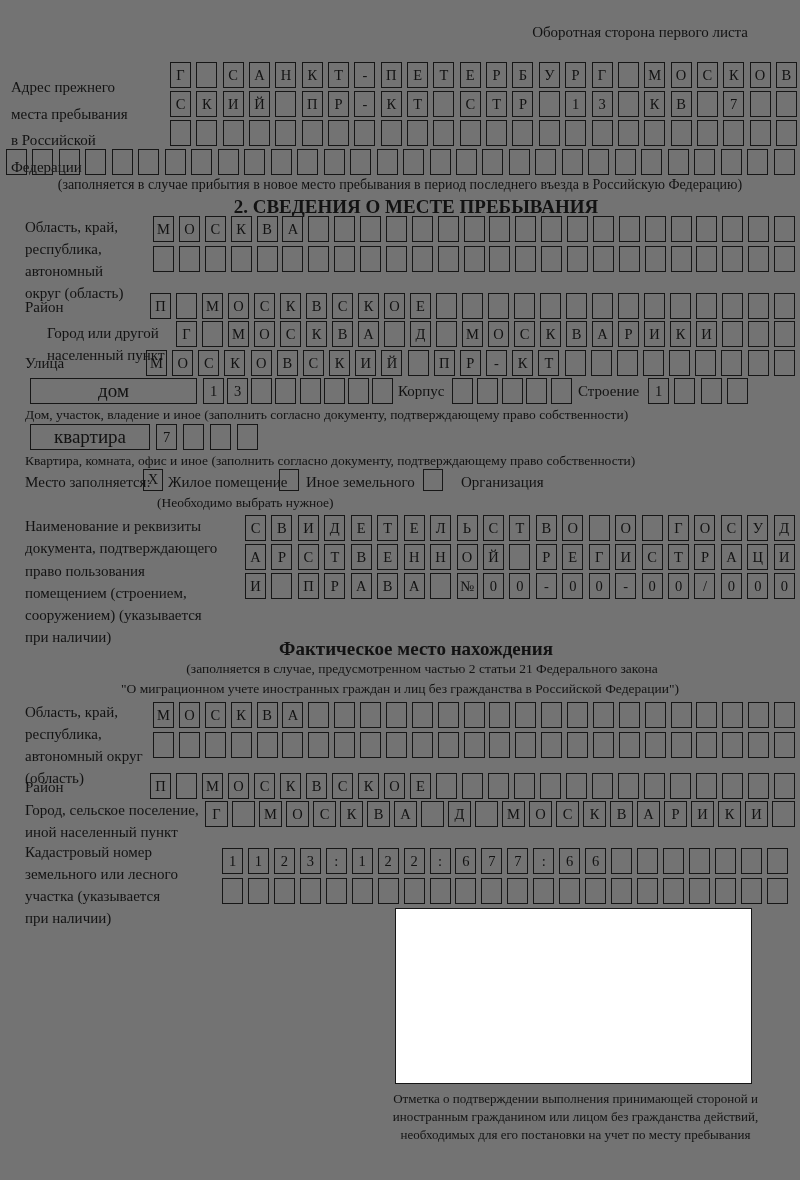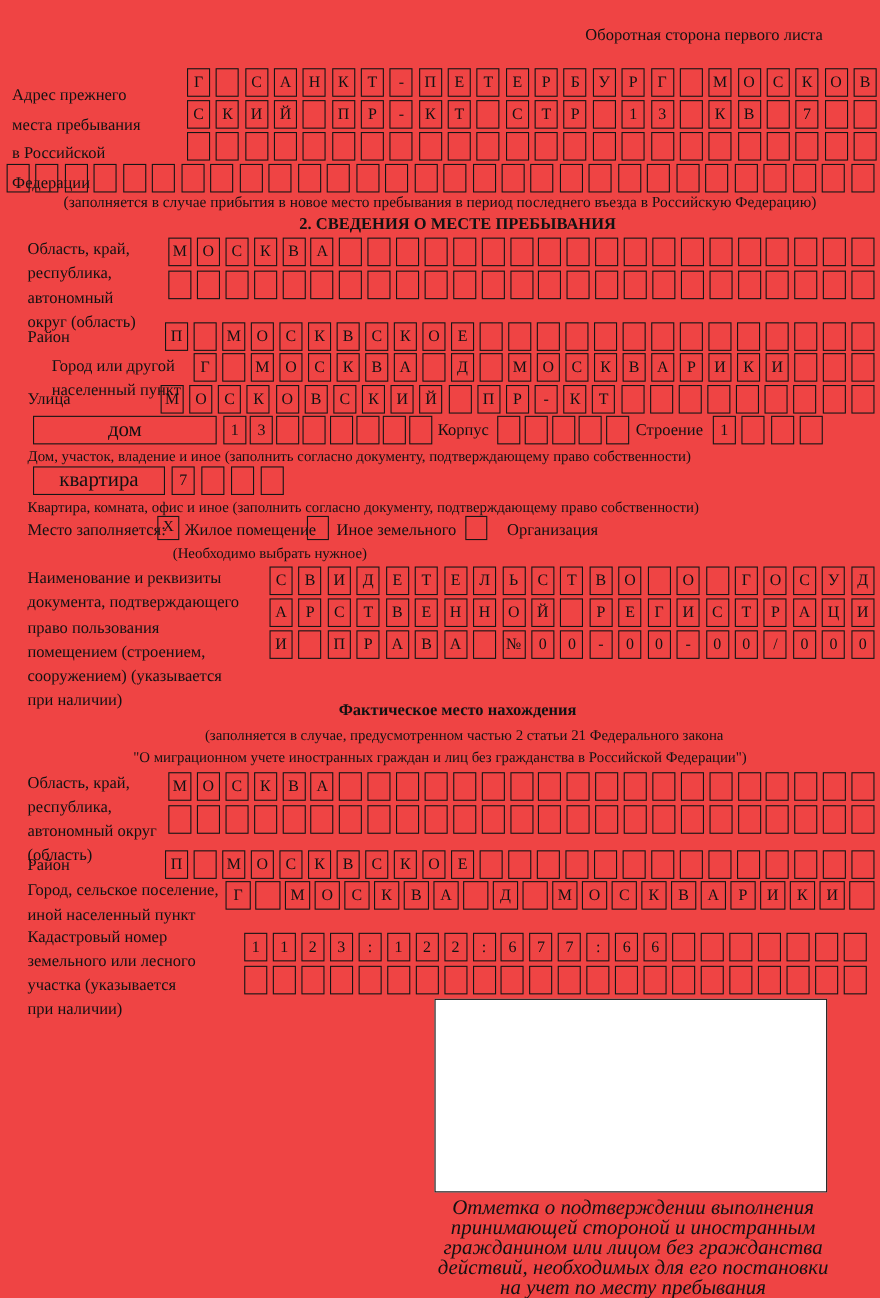--- a/index.html
+++ b/index.html
@@ -1,21 +1,21 @@
 <!DOCTYPE html>
 <html><head>
 <meta charset="utf-8">
 <style>
   html,body{margin:0;padding:0;background:#ffffff;}
-  .page{position:relative;width:800px;height:1180px;background:#ef4444;
+  .page{position:relative;width:800px;height:1180px;background:#737373;
         font-family:"Liberation Serif","DejaVu Serif",serif;color:#121212;overflow:hidden;}
   .lbl{position:absolute;font-size:15px;line-height:22px;white-space:pre-line;}
   .note{position:absolute;font-size:13.5px;line-height:16px;}
   .center{left:0;right:0;text-align:center;}
-  .hd{position:absolute;left:0;right:0;text-align:center;font-weight:bold;font-size:15px;margin-left:32px;}
+  .hd{position:absolute;left:0;right:0;text-align:center;font-weight:bold;font-size:19px;margin-left:32px;}
   .row{position:absolute;display:flex;justify-content:space-between;height:26px;}
   .cell{width:21px;height:26px;box-sizing:border-box;border:1.7px solid #161616;
         display:flex;align-items:center;justify-content:center;font-size:14.5px;flex:0 0 auto;}
   .wide .cell{width:23px;}
   .fieldbox{position:absolute;height:26px;box-sizing:border-box;border:1.7px solid #161616;
         display:flex;align-items:center;justify-content:center;font-size:19px;}
   .cb{position:absolute;width:20px;height:22px;box-sizing:border-box;border:1.7px solid #161616;
         display:flex;align-items:center;justify-content:center;font-size:14px;}
   .stamp{position:absolute;box-sizing:border-box;border:1.8px solid #161616;background:#fff;}
 </style>
@@ -578,15 +578,15 @@
       <div class="cell"></div>
       <div class="cell"></div>
       <div class="cell"></div>
       <div class="cell"></div>
       <div class="cell"></div>
       <div class="cell"></div>
       <div class="cell"></div>
     </div>
 
   <div class="stamp" style="left:395px;top:908px;width:357px;height:176px;"></div>
-  <div class="note" style="left:388px;top:1090px;width:375px;text-align:center;line-height:18px;font-size:19px;font-style:italic;">Отметка о подтверждении выполнения принимающей стороной и иностранным гражданином или лицом без гражданства действий, необходимых для его постановки на учет по месту пребывания</div>
+  <div class="note" style="left:388px;top:1090px;width:375px;text-align:center;line-height:18px;font-size:13px;">Отметка о подтверждении выполнения принимающей стороной и иностранным гражданином или лицом без гражданства действий, необходимых для его постановки на учет по месту пребывания</div>
 
 </div>
 
 </body></html>

